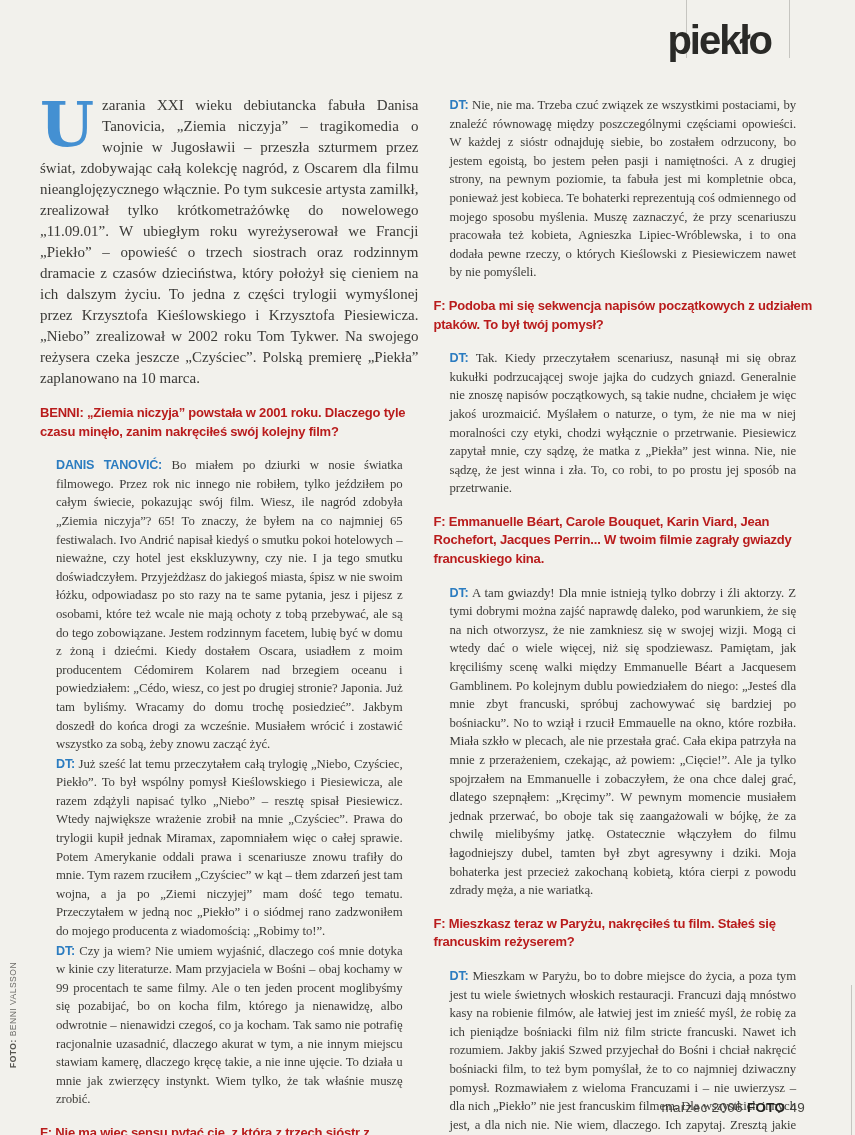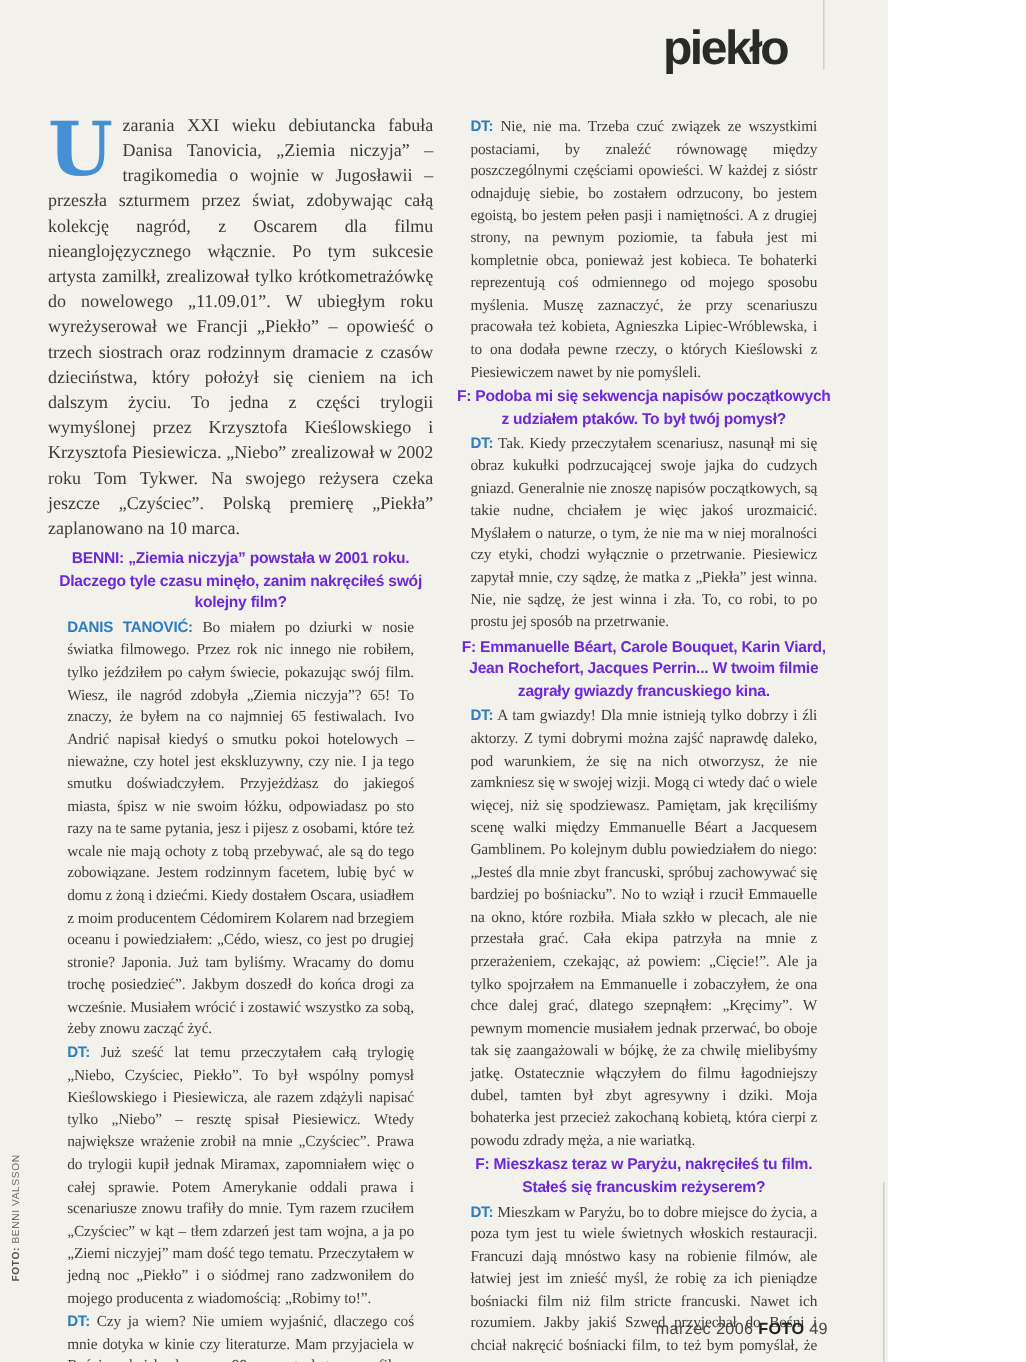--- a/index.html
+++ b/index.html
@@ -1,18 +1,18 @@
 <!DOCTYPE html>
 <html><head>
 <meta charset="utf-8">
 <style>
   html,body{margin:0;padding:0;}
   .page{
     position:relative;
-    width:740px;height:1135px;
+    width:855px;height:1135px;
     background:#f2f1ec;
     overflow:hidden;
     font-family:"Liberation Serif", serif;
     color:#3d3c39;
   }
   .top-rule{position:absolute;top:0;width:1px;height:58px;background:#c6c5c0;}
   .top-rule.left{left:686px;}
   .top-rule.right{left:789px;}
   .edge-rule{position:absolute;right:3px;top:985px;width:1px;height:150px;background:#c6c5c0;}
   .headline{
@@ -37,24 +37,24 @@
   }
   .dropcap{
     float:left;
     font-family:"DejaVu Serif", serif;
     font-weight:bold;
     font-size:62px;line-height:52px;
     color:#4490d2;
     padding:4px 8px 0 0;
   }
   p.q{
-    margin:2px 0;
+    margin:15px 0;
     font-family:"Liberation Sans", sans-serif;
     font-weight:bold;font-size:13px;line-height:18.6px;
-    color:#6d28d9;text-align:center;letter-spacing:-0.2px;
+    color:#b91c1c;text-align:left;letter-spacing:-0.2px;
   }
   p.a{margin:1px 16px;}
   .speaker{
     font-family:"Liberation Sans", sans-serif;
     font-weight:bold;font-size:12.6px;
     color:#2b7cc0;letter-spacing:-0.2px;
   }
   .endmark{
     float:right;
     font-size:13px;color:#151513;

